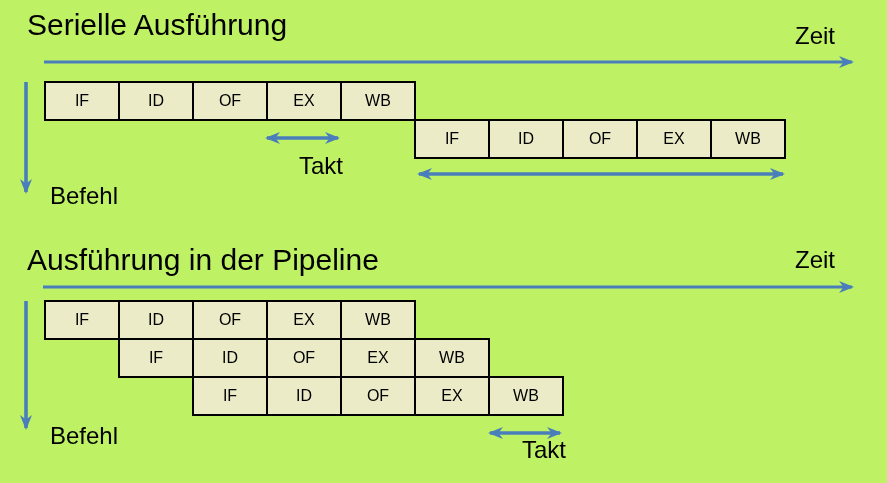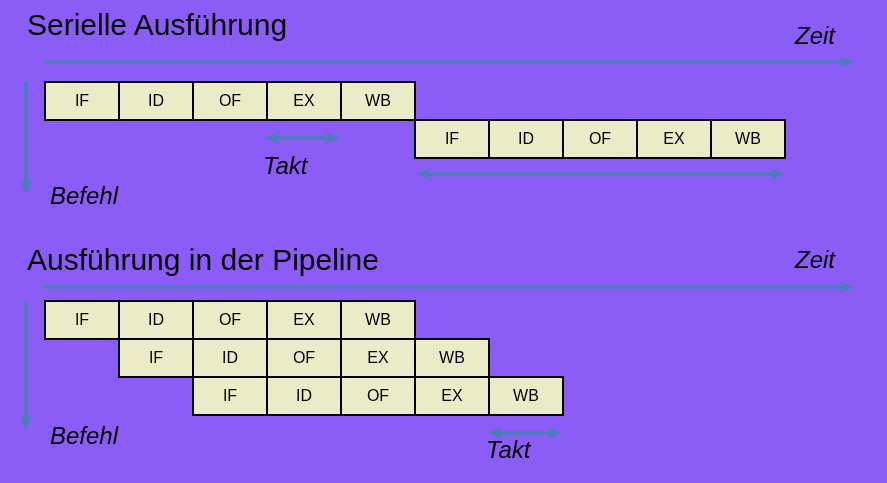--- a/index.html
+++ b/index.html
@@ -6,38 +6,37 @@
     --accent: #4a7ebb;
     --box-fill: #ebebc8;
     --box-border: #000000;
     --text: #000000;
   }
   html, body { margin: 0; padding: 0; background: #ffffff; }
   #canvas {
     position: relative;
     width: 887px;
     height: 483px;
-    background: #8b5cf6;
+    background: #bef264;
     font-family: "Liberation Sans", sans-serif;
     color: var(--text);
     overflow: hidden;
   }
   .title {
     position: absolute;
     font-size: 30px;
     letter-spacing: 0px;
     white-space: nowrap;
   }
   .label {
     position: absolute;
     font-size: 24px;
     white-space: nowrap;
-    font-style: italic;
   }
-  .label.centered { text-align: left; }
+  .label.centered { text-align: right; }
   .cell {
     position: absolute;
     width: 76px;
     height: 40px;
     box-sizing: border-box;
     border: 2px solid var(--box-border);
     background: var(--box-fill);
     display: flex;
     align-items: center;
     justify-content: center;

